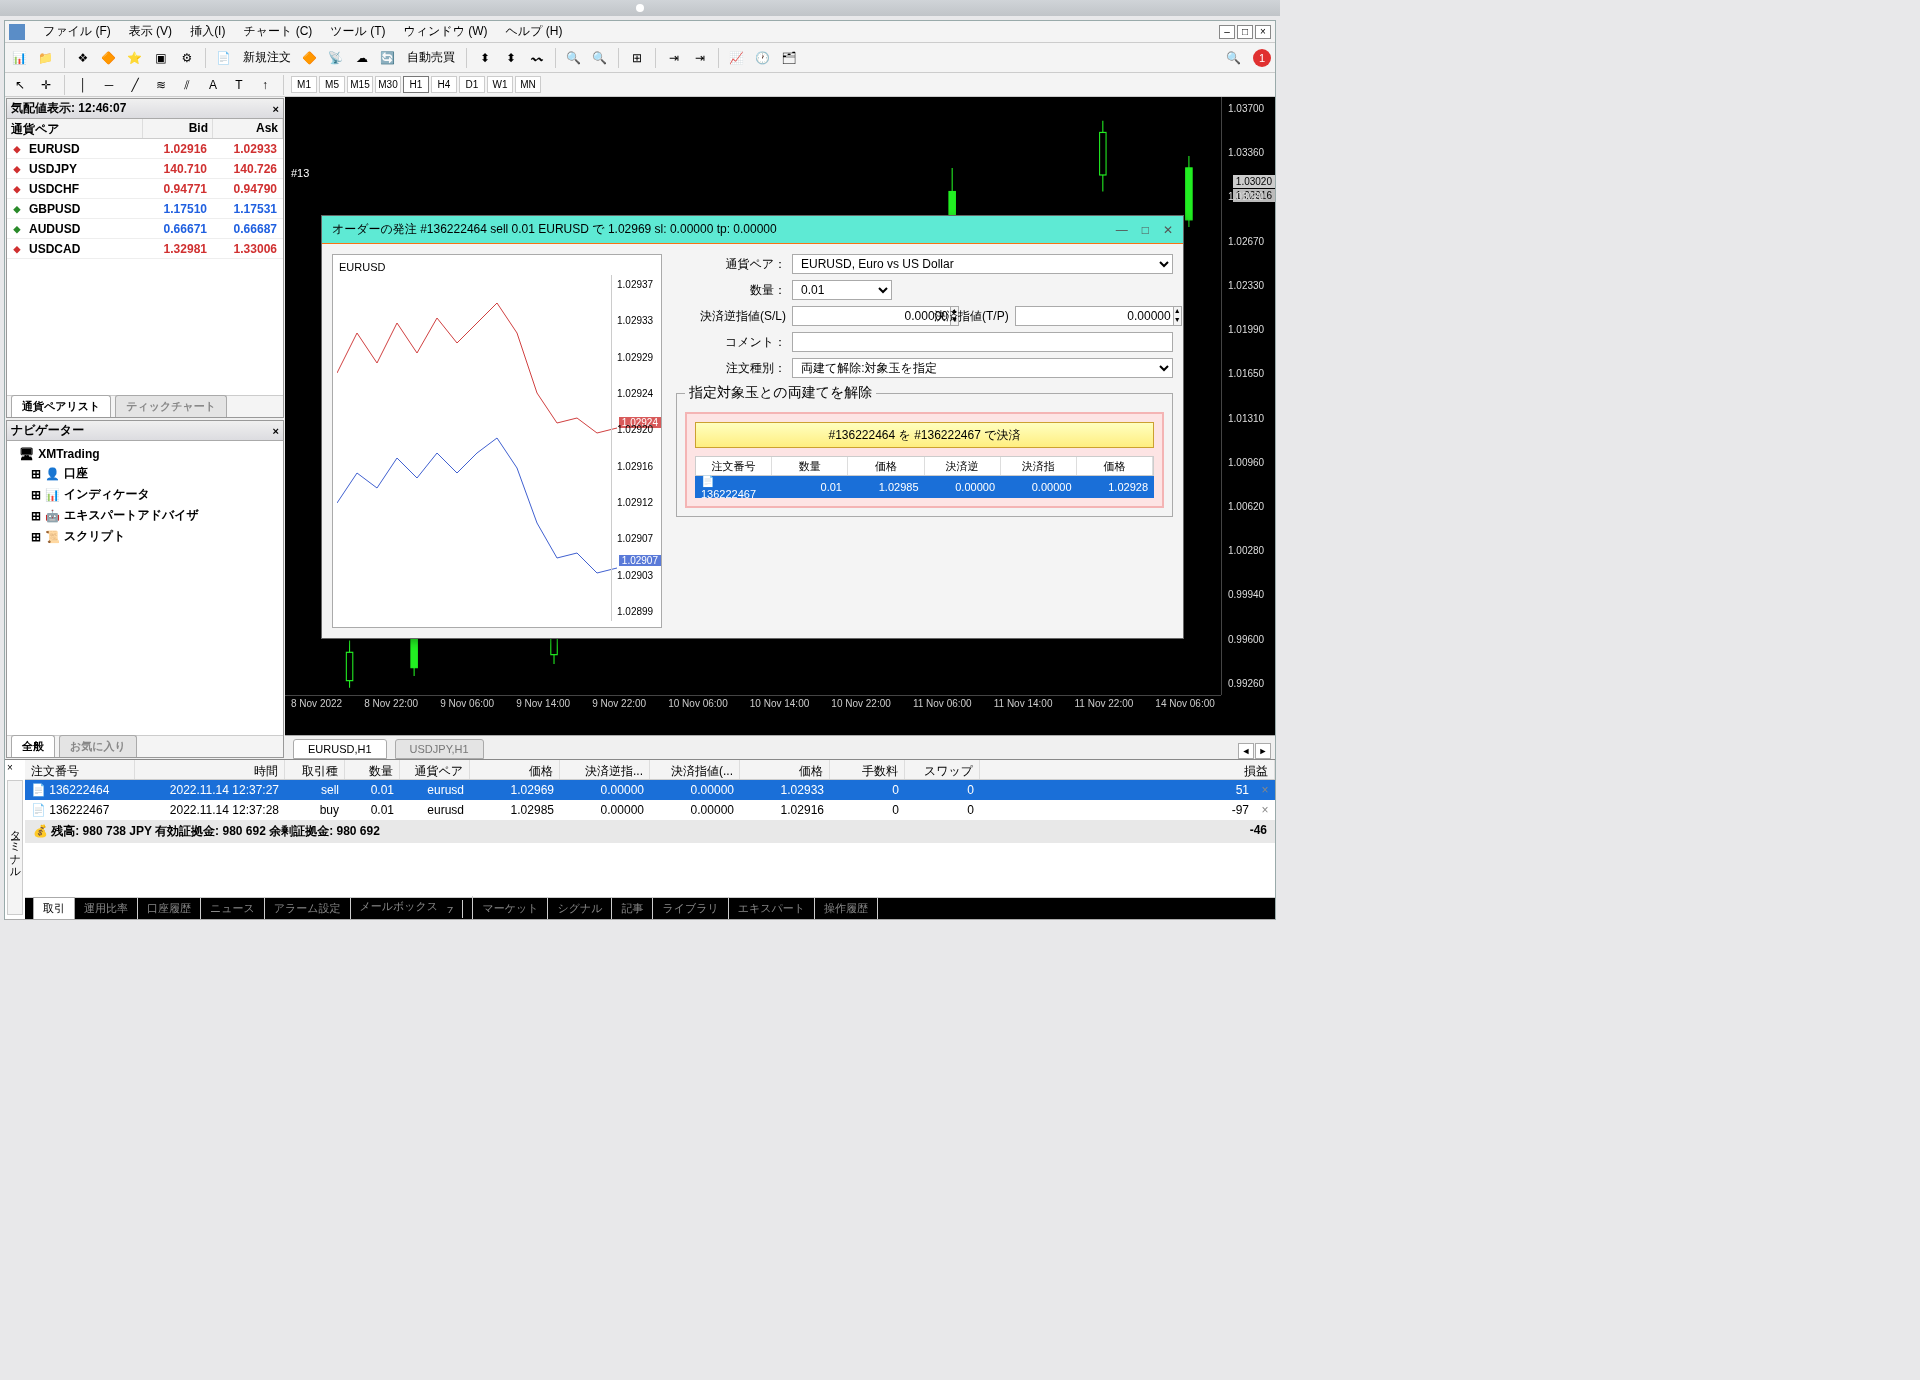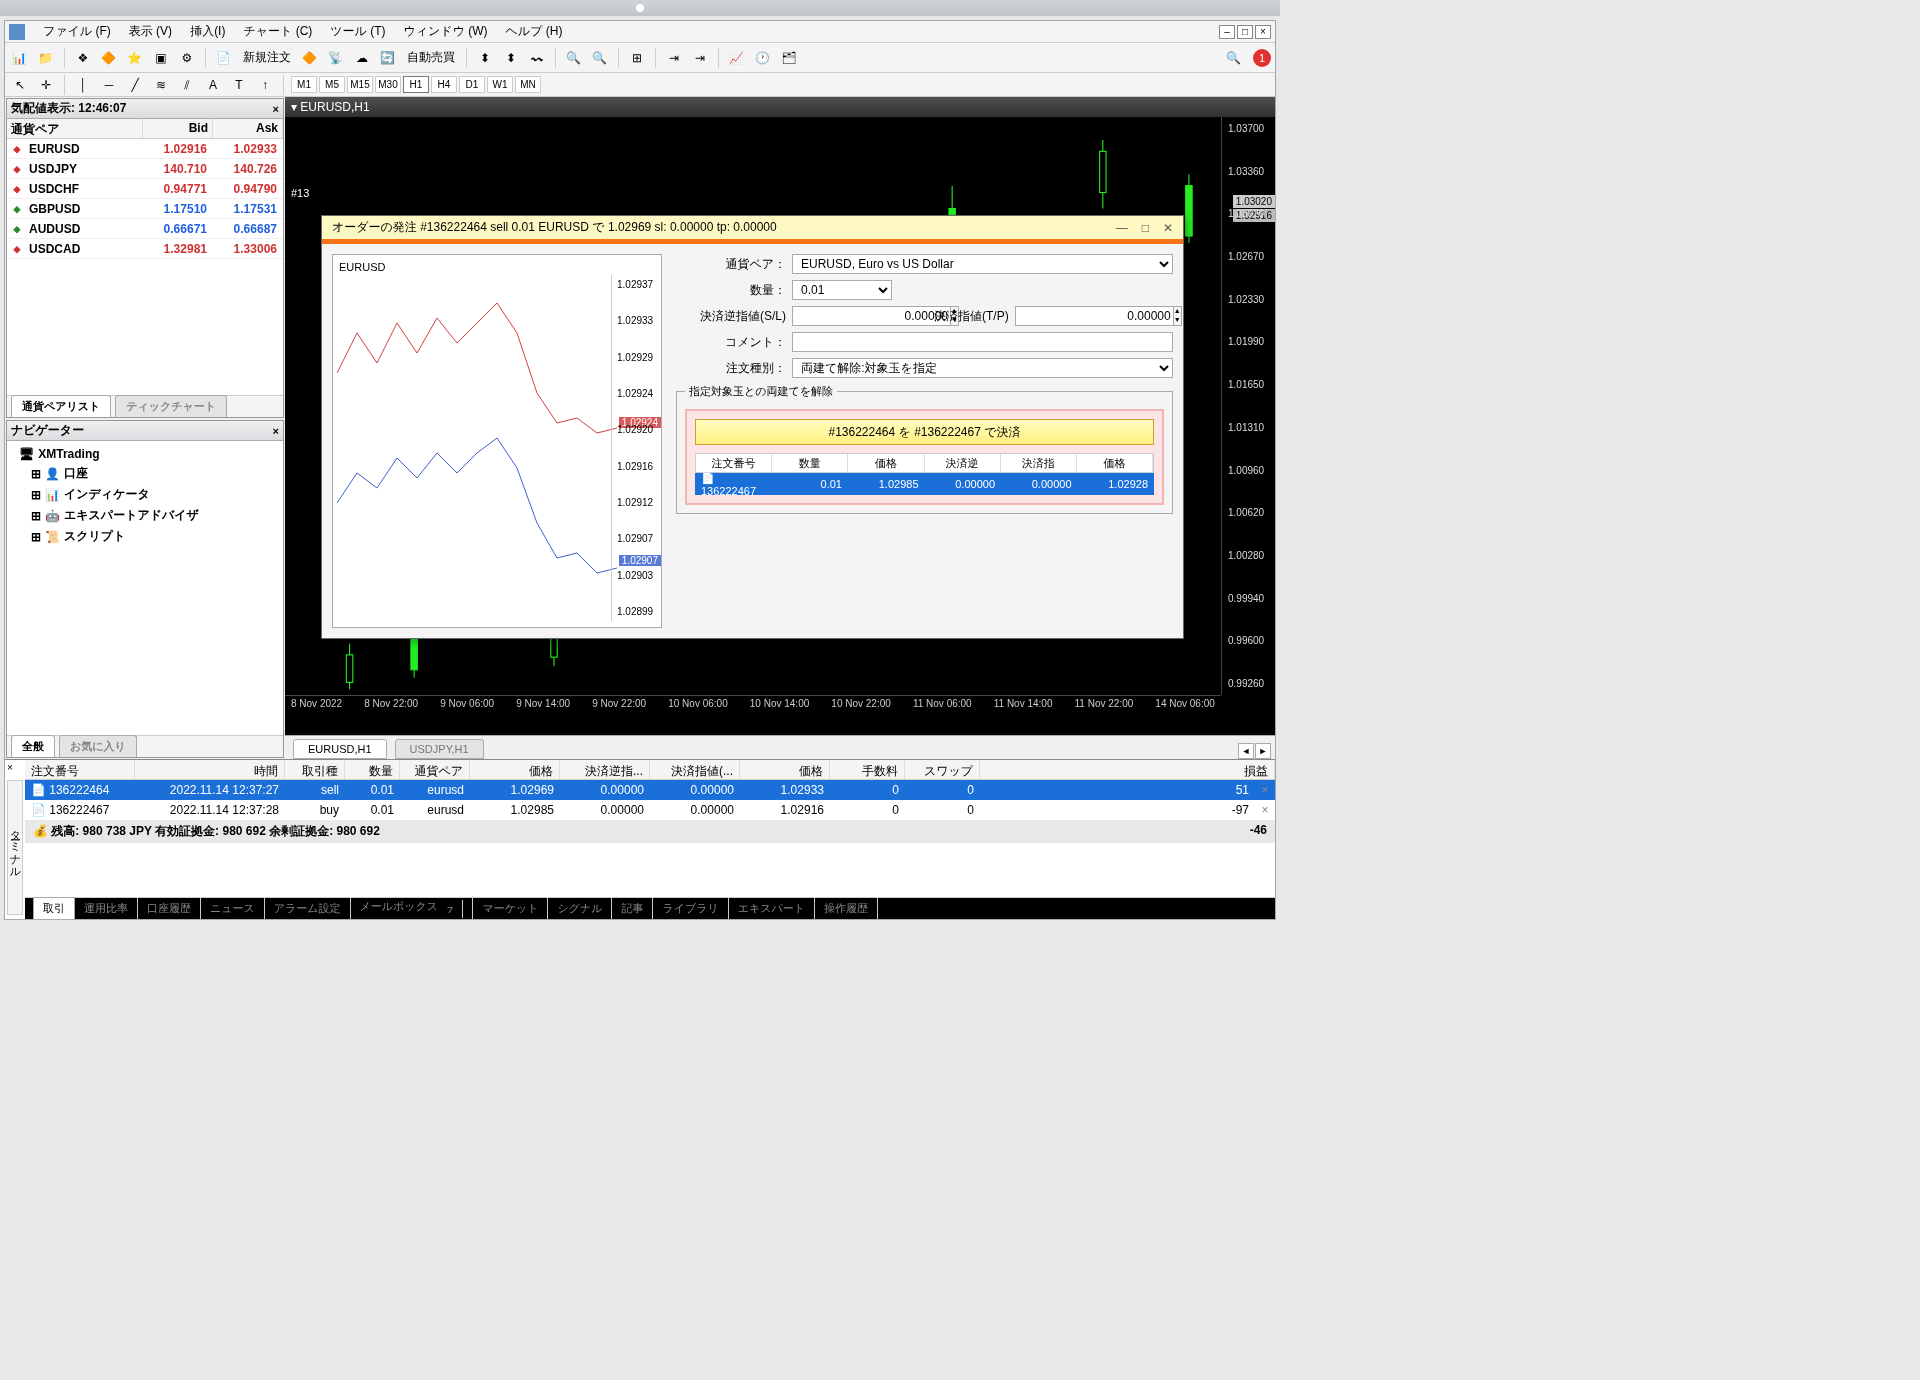--- a/index.html
+++ b/index.html
@@ -88,21 +88,21 @@
 .term-tabs span.act{background:#fff;color:#000;border:1px solid #aaa;border-bottom:none;}
 .redtick{color:#d02020;font-size:8px;vertical-align:sub;}
 
 
 .status{height:22px;border-top:1px solid #aaa;background:#f4f4f4;display:flex;align-items:center;padding:0 4px;font-size:11px;}
 .status div.cell{border-left:1px solid #ccc;padding:0 10px;}
 .connbar{display:inline-block;width:36px;height:12px;background:linear-gradient(90deg,#2a2 0 60%,#ccc 60%);margin-right:4px;}
 
 
 .dialog{position:absolute;left:316px;top:194px;width:863px;height:424px;background:#f4f4f4;border:1px solid #666;box-shadow:3px 3px 8px rgba(0,0,0,.3);}
-.dlg-title{height:28px;background:#fef9c3;display:flex;align-items:center;padding:0 10px;border-bottom:5px solid #f97316;}
+.dlg-title{height:28px;background:#5eead4;display:flex;align-items:center;padding:0 10px;border-bottom:1px solid #f97316;}
 .dlg-title .wbtns{margin-left:auto;display:flex;gap:14px;font-size:14px;color:#555;}
 .dlg-body{display:flex;padding:10px;gap:14px;height:calc(100% - 28px);}
 .dlg-chart{width:330px;border:1px solid #aaa;background:#fff;position:relative;}
 .dlg-chart-title{position:absolute;left:6px;top:6px;font-size:11px;}
 .dlg-chart-y{position:absolute;right:0;top:20px;bottom:6px;width:50px;border-left:1px solid #ccc;display:flex;flex-direction:column;justify-content:space-between;padding:4px 2px;}
 .dlg-chart-y div{font-size:10px;padding-left:3px;}
 .dlg-cbadge{position:absolute;right:0;background:#d85a5a;color:#fff;font-size:10px;padding:0 3px;}
 .dlg-cbadge.blu{background:#5a7ad8;}
 
 .dlg-form{flex:1;display:flex;flex-direction:column;gap:6px;}
@@ -117,21 +117,21 @@
 
 .hl-section{border:2px solid #f4b4b4;background:#fde4e4;padding:8px;margin-top:6px;}
 .big-btn{width:100%;height:26px;background:linear-gradient(#ffffc0,#ffee80);border:1px solid #cca030;display:flex;align-items:center;justify-content:center;}
 .ord-tbl{margin-top:8px;}
 .ord-tbl-h{display:flex;background:#fff;border:1px solid #ccc;height:20px;}
 .ord-tbl-h div{flex:1;text-align:center;border-right:1px solid #ddd;padding:2px;font-size:11px;}
 .ord-tbl-r{display:flex;background:#1a6fd8;color:#fff;height:22px;align-items:center;}
 .ord-tbl-r div{flex:1;text-align:right;padding:2px 6px;font-size:11px;}
 .ord-tbl-r div:first-child{text-align:left;}
 fieldset{border:1px solid #aaa;padding:4px 8px 8px;}
-legend{font-size:11px;padding:0 4px;}
+legend{font-size:14px;padding:0 4px;}
 
 svg.candle-sim{position:absolute;left:0;top:0;}
 </style>
 </head>
 <body>
 
 <div class="titlebar">
     <div class="dot"></div>
   </div>
 <div class="win-outer">
@@ -308,23 +308,20 @@
             </div>
         </div>
         <div class="ptabs">
           <div class="ptab">全般</div>
           <div class="ptab inact">お気に入り</div>
         </div>
       </div>
     </div>
 
     <div class="chartcol">
-      <div class="chart-hdr">
-          <span>▾ <span>EURUSD,H1</span></span>
-        </div>
       <div class="chart-body">
         <div style="position:absolute;left:6px;top:70px;color:#fff;font-size:11px;">#13</div>
         <svg class="candle-sim" width="100%" height="100%" viewBox="0 0 920 540" preserveAspectRatio="none">
           <g stroke="#2e2" stroke-width="1">
             <line x1="60" y1="500" x2="60" y2="460"></line>
               <rect x="57" y="470" width="6" height="24" fill="#000" stroke="#2e2"></rect>
             <line x1="120" y1="490" x2="120" y2="450"></line>
               <rect x="117" y="455" width="6" height="28" fill="#2e2"></rect>
             <line x1="250" y1="480" x2="250" y2="430"></line>
               <rect x="247" y="440" width="6" height="32" fill="#000" stroke="#2e2"></rect>

